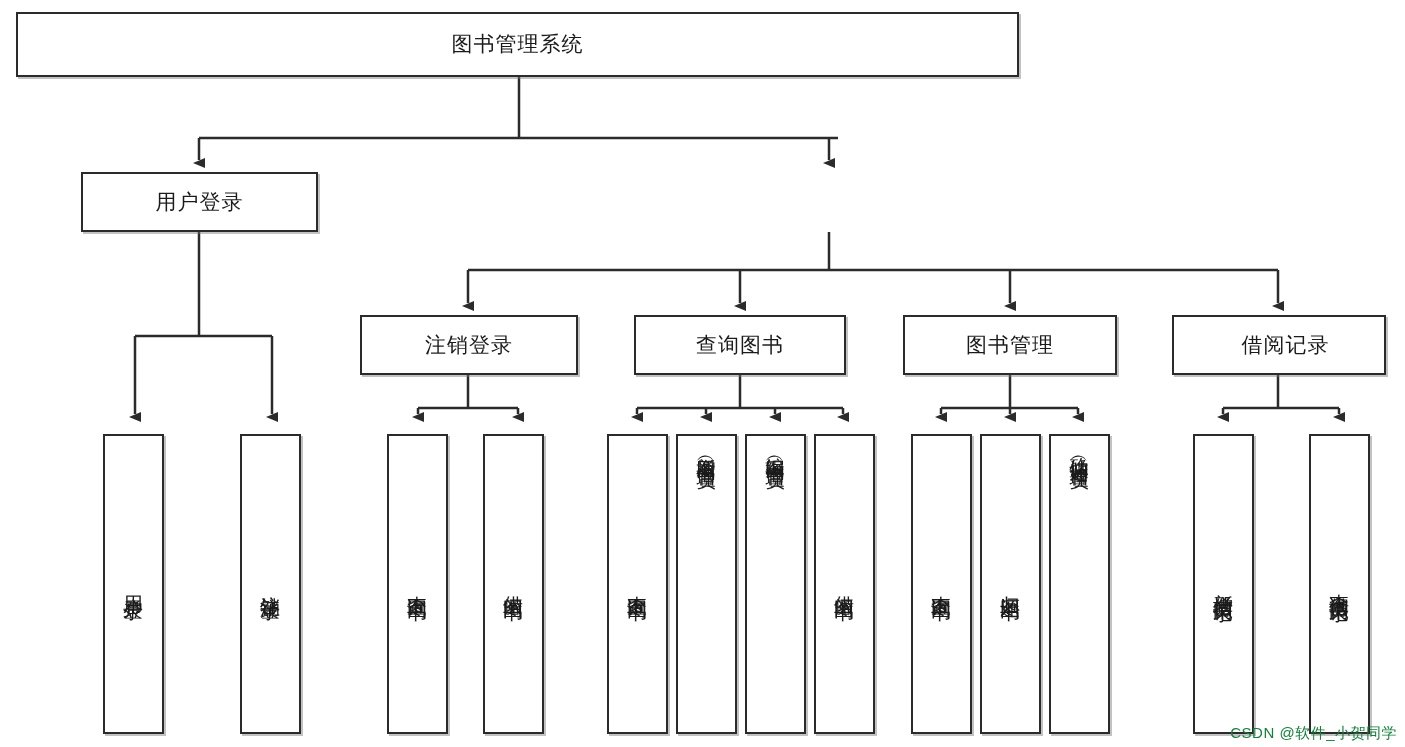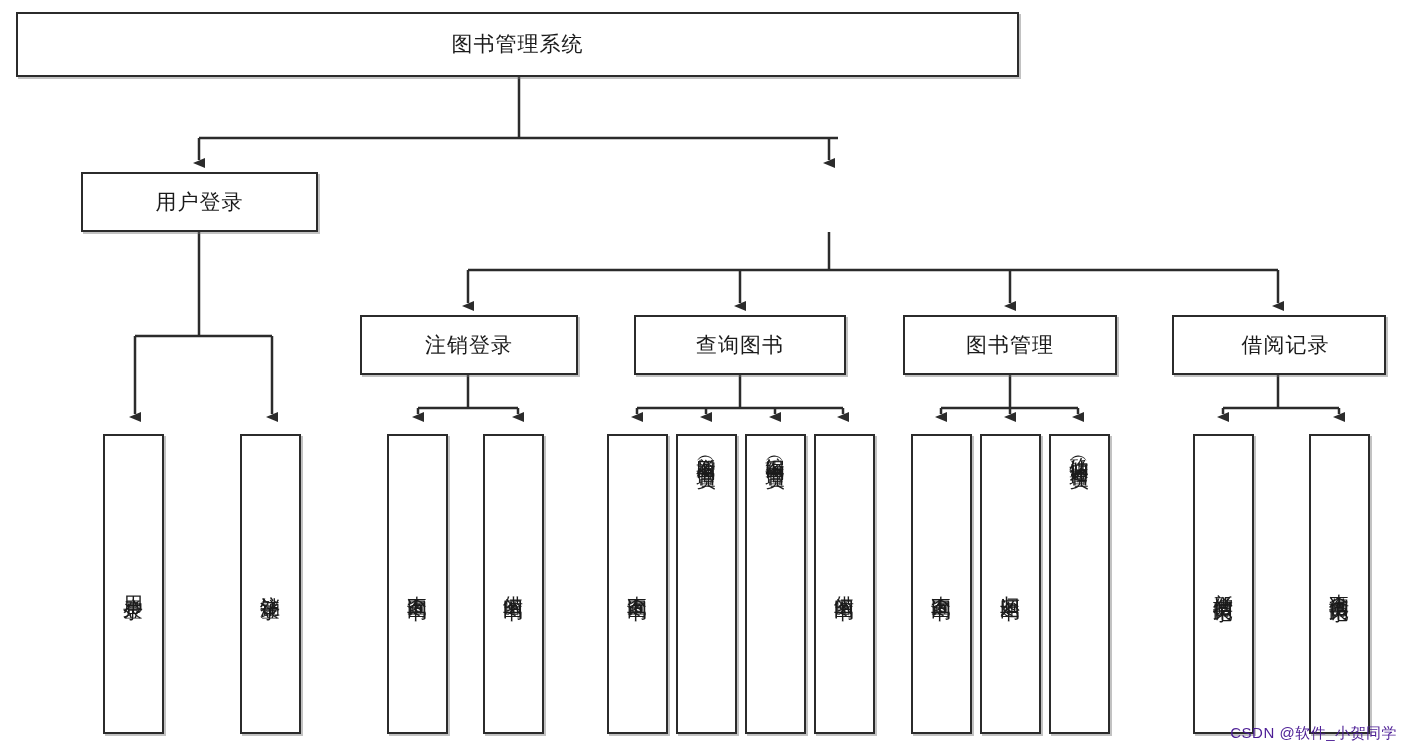--- a/index.html
+++ b/index.html
@@ -68,21 +68,21 @@
   }
   .node.vert.centered {
     align-items: center;
     padding-top: 0;
   }
   #watermark {
     position: absolute;
     right: 8px;
     bottom: 4px;
     font-size: 15px;
-    color: #4c1d95;
+    color: #15803d;
     z-index: 5;
     white-space: nowrap;
     letter-spacing: 0.5px;
   }
 </style>
 </head>
 <body>
 
 <div id="canvas">
 

